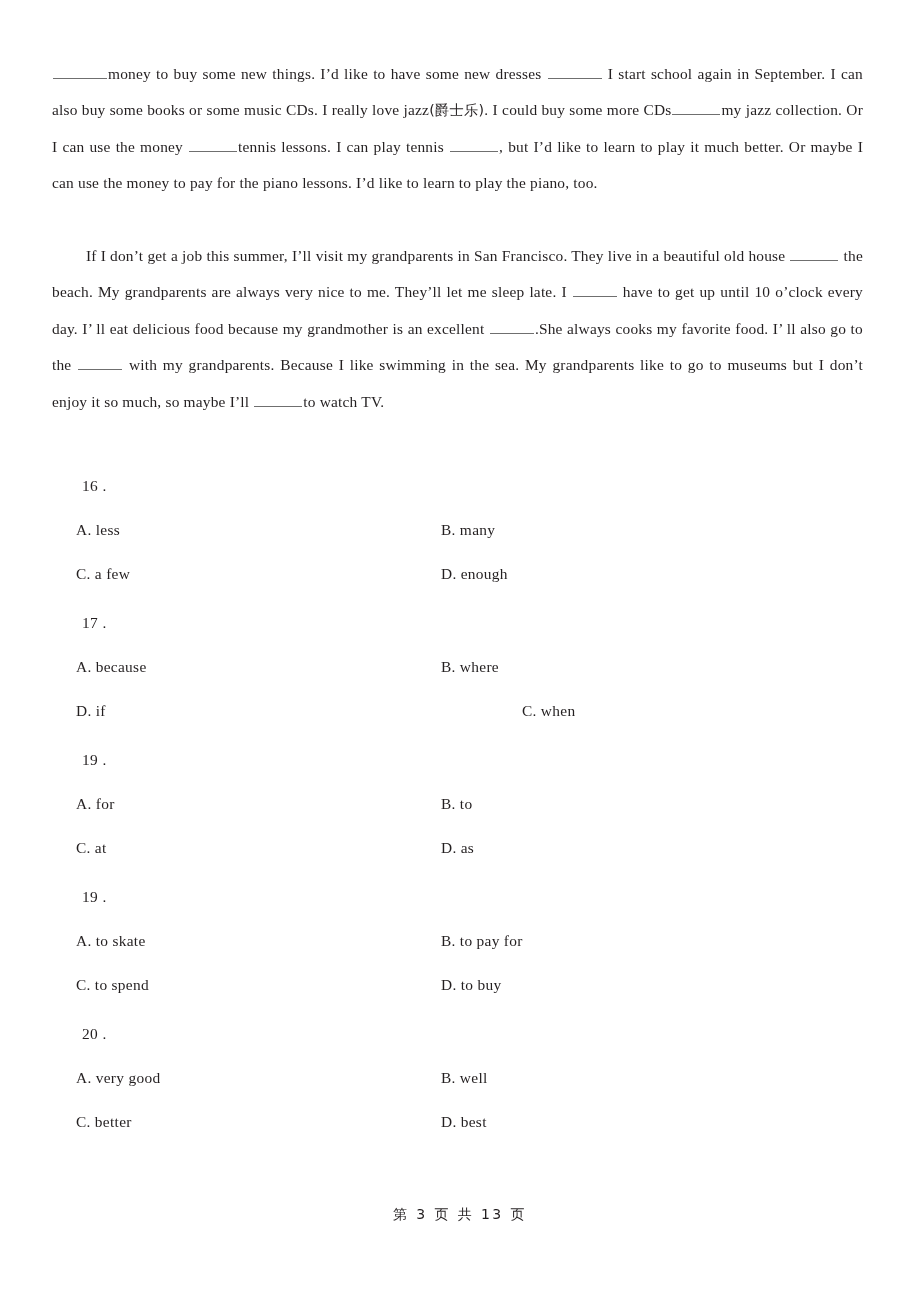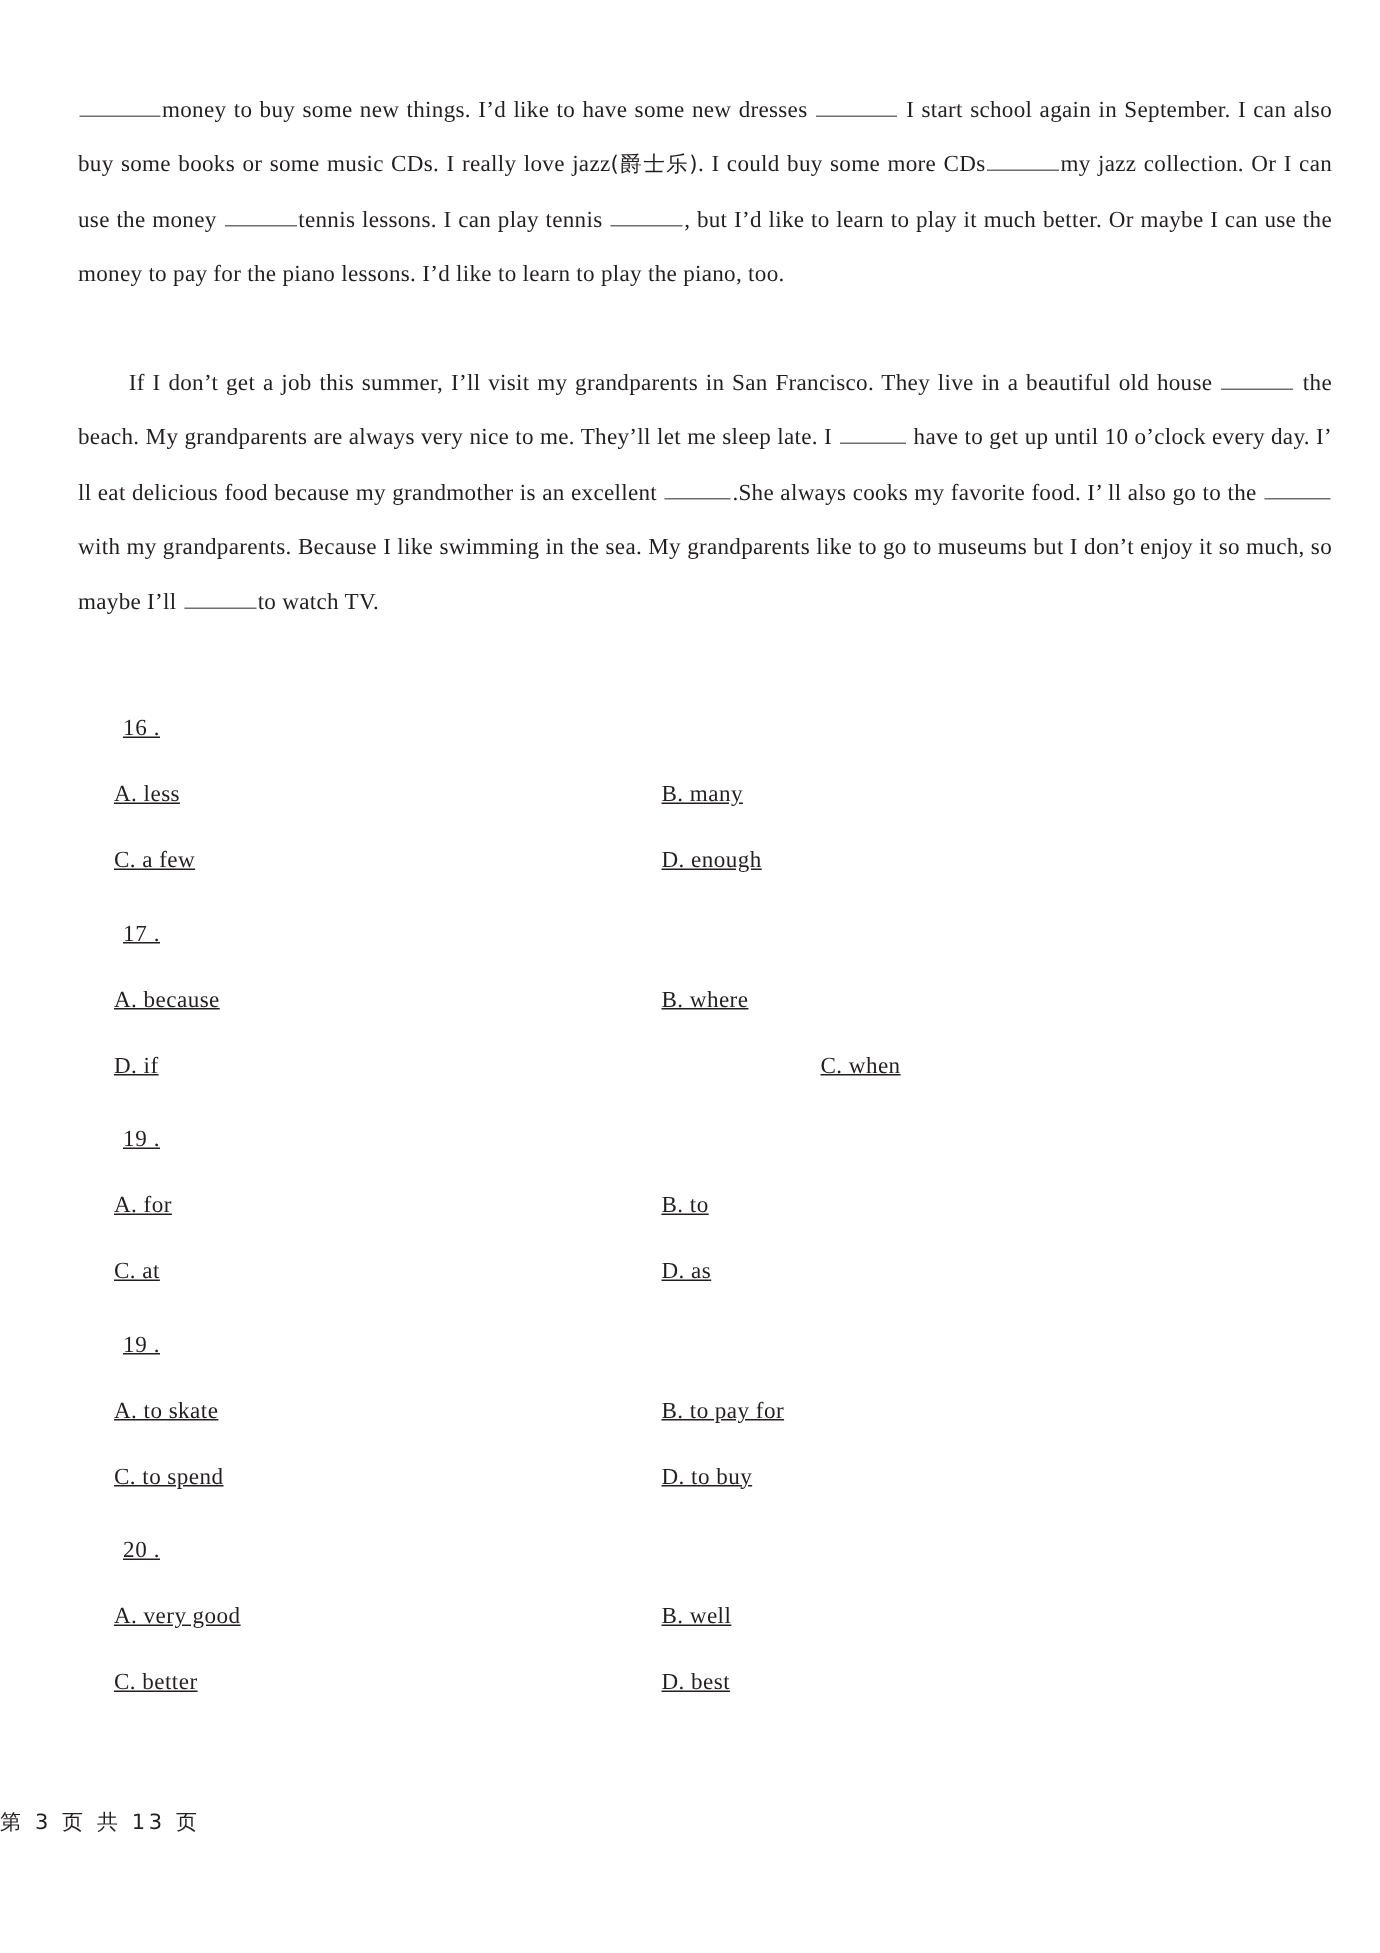--- a/index.html
+++ b/index.html
@@ -13,21 +13,21 @@
     font-family: "Liberation Serif", "DejaVu Serif", serif;
     color: #231f20;
     overflow: hidden;
   }
 
   .page {
     position: relative;
     width: 920px;
     height: 1302px;
     box-sizing: border-box;
-    padding: 56px 32px 0 52px;
+    padding: 56px 57px 0 52px;
   }
 
   
   .passage {
     font-size: 15.4px;
     line-height: 36.4px;
     text-align: justify;
     text-justify: inter-word;
     letter-spacing: 0.2px;
     color: #231f20;
@@ -54,21 +54,20 @@
   }
   .blank.w-long  { width: 54px; }
   .blank.w-mid   { width: 48px; }
   .blank.w-short { width: 44px; }
 
   .cn { font-family: "DejaVu Sans", "Liberation Sans", sans-serif; font-size: 14.2px; }
 
   
   .questions {
     margin-top: 44px;
-    text-decoration: underline;
   }
   .question-block {
     margin-bottom: 6px;
   }
   .q-number {
     font-size: 15.4px;
     line-height: 44px;
     padding-left: 30px;
     letter-spacing: 0.4px;
     color: #231f20;
@@ -85,20 +84,21 @@
   }
   .option.col-a { width: 341px; flex: 0 0 341px; }
   .option.col-b { flex: 1 1 auto; }
 
   
   .footer {
     position: absolute;
     left: 0;
     right: 0;
     bottom: 78px;
+    text-align: center;
     font-family: "DejaVu Sans", "Liberation Sans", sans-serif;
     font-size: 14px;
     letter-spacing: 2.4px;
     color: #231f20;
   }
 </style>
 </head>
 <body>
 
 <div class="page">

